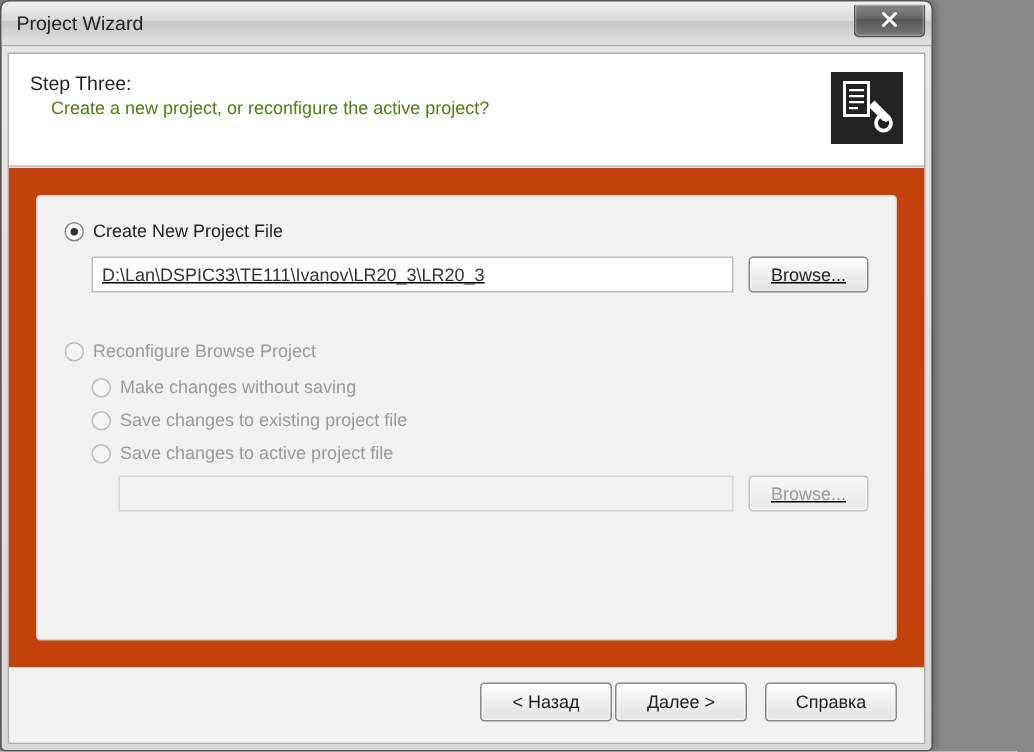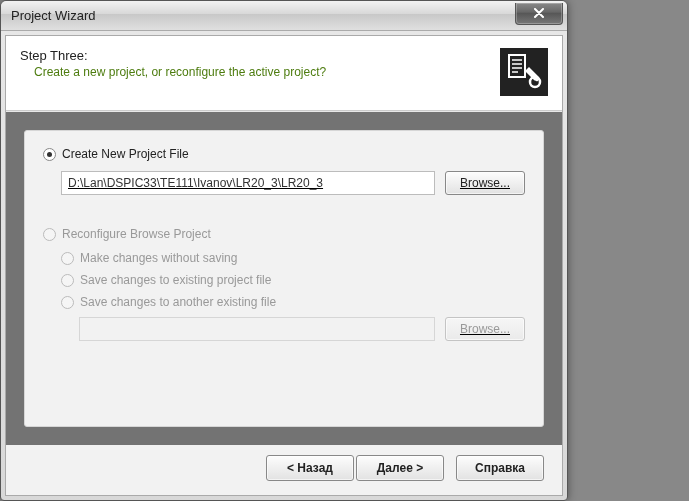--- a/index.html
+++ b/index.html
@@ -5,21 +5,21 @@
     * { box-sizing: border-box; margin: 0; padding: 0; }
     body {
       font-family: Tahoma, Arial, sans-serif;
       background: #888;
       width: 689px;
       height: 501px;
       overflow: hidden;
       font-size: 12px;
     }
     .window {
-      width: 568px;
+      width: 622px;
       height: 501px;
       background: linear-gradient(#e8e8e8, #d8d8d8);
       border: 1px solid #555;
       border-radius: 6px 6px 4px 4px;
       box-shadow: 0 0 8px rgba(0,0,0,0.4);
       display: flex;
       flex-direction: column;
     }
     .titlebar {
       height: 30px;
@@ -82,21 +82,21 @@
     .header-icon {
       width: 48px;
       height: 48px;
       background: #222;
       display: flex;
       align-items: center;
       justify-content: center;
     }
     .body-area {
       flex: 1;
-      background: #737373;
+      background: #c2410c;
       border-top: 1px solid #e8e8e8;
       padding: 18px;
       display: flex;
       flex-direction: column;
     }
     .group-box {
       border: 1px solid #d6d6d6;
       background: #f2f2f2;
       border-radius: 3px;
       padding: 16px 18px 18px 18px;
@@ -184,21 +184,20 @@
     .footer {
       display: flex;
       justify-content: flex-end;
       gap: 12px;
       padding: 10px 18px 14px 18px;
       background: #f2f2f2;
     }
     .footer .btn {
       min-width: 88px;
       height: 26px;
-      font-weight: bold;
     }
     .footer-pair {
       display: flex;
       gap: 2px;
     }
   </style>
 </head>
 <body>
 
 <div class="window">
@@ -255,21 +254,21 @@
           <div class="radio-row">
             <span class="radio disabled"></span>
             <span class="label-disabled">Make changes without saving</span>
           </div>
           <div class="radio-row">
             <span class="radio disabled"></span>
             <span class="label-disabled">Save changes to existing project file</span>
           </div>
           <div class="radio-row">
             <span class="radio disabled"></span>
-            <span class="label-disabled">Save changes to another existing file</span>
+            <span class="label-disabled">Save changes to active project file</span>
           </div>
           <div class="input-row">
             <input class="text-input disabled" type="text" disabled="" value="" style="">
             <button class="btn disabled" disabled="">Browse...</button>
           </div>
         </div>
 
       </div>
     </div>
 

